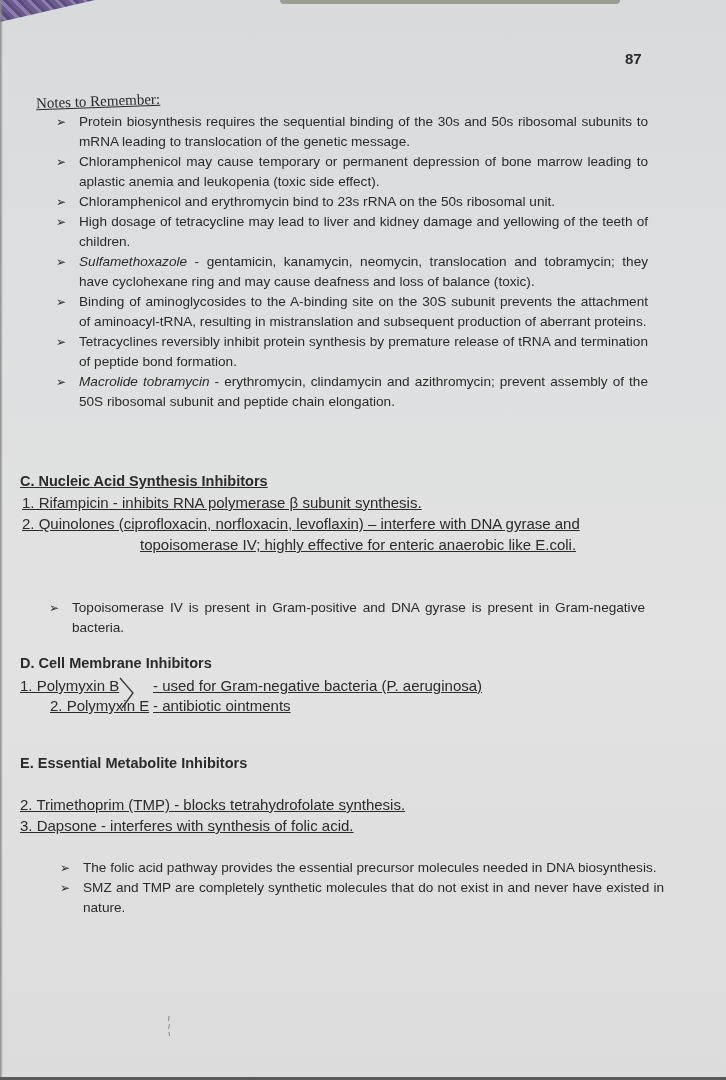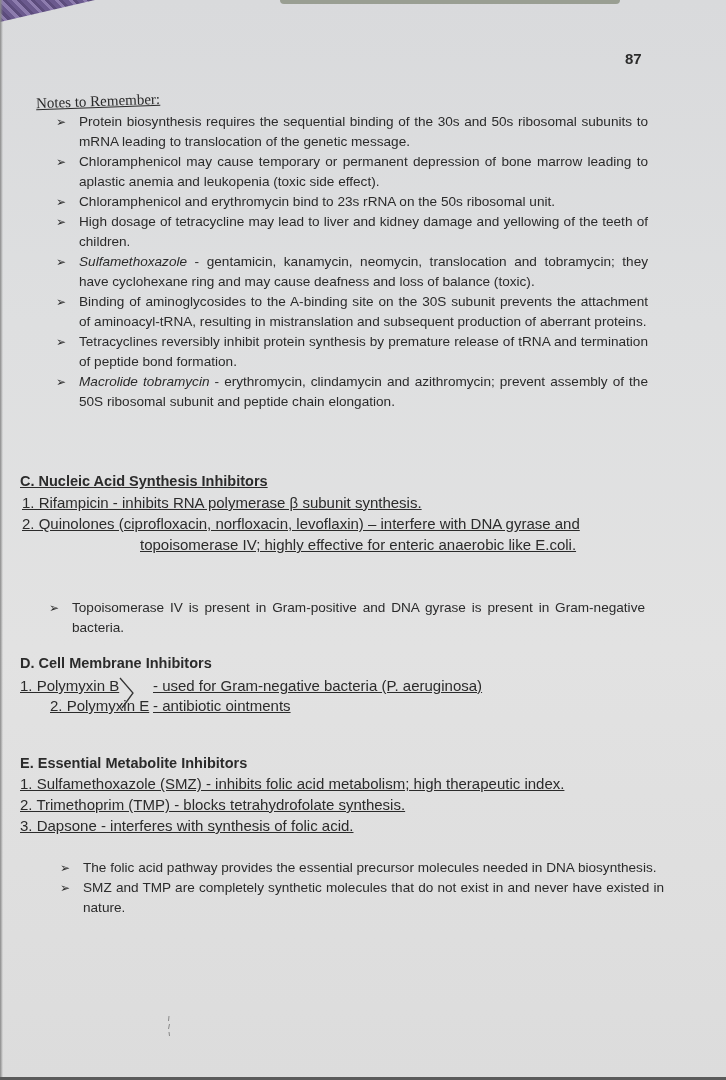--- a/index.html
+++ b/index.html
@@ -117,21 +117,20 @@
   <div class="section-heading" style="top:655px;">D. Cell Membrane Inhibitors</div>
   <div class="line" style="left:20px; top:677px;">1. Polymyxin B</div>
   <div class="line" style="left:153px; top:677px;">-  used for Gram-negative bacteria (P. aeruginosa)</div>
   <div class="line" style="left:8px; top:697px;margin-left:42px;">2. Polymyxin E</div>
   <div class="line" style="left:153px; top:697px;">-  antibiotic ointments</div>
   <svg class="brace" viewBox="0 0 20 36">
     <polyline points="2,3 15,18 4,33" fill="none" stroke="#333" stroke-width="1.3"></polyline>
   </svg>
 
   <div class="section-heading" style="top:755px;">E. Essential Metabolite Inhibitors</div>
-  <div class="line" style="left:20px; top:775px;">1. Sulfamethoxazole (SMZ)  -  inhibits folic acid metabolism; high therapeutic index.</div>
   <div class="line" style="left:20px; top:796px;">2. Trimethoprim (TMP)  - blocks tetrahydrofolate synthesis.</div>
   <div class="line" style="left:20px; top:817px;">3. Dapsone  -  interferes with synthesis of folic acid.</div>
 
   <div class="bullet-list" style="top:858px; left:56px; width:608px;">
     <div class="bullet">
       <span class="arrow">➢</span>
       <span>The folic acid pathway provides the essential precursor molecules needed in DNA biosynthesis.</span>
     </div>
     <div class="bullet">
       <span class="arrow">➢</span>

